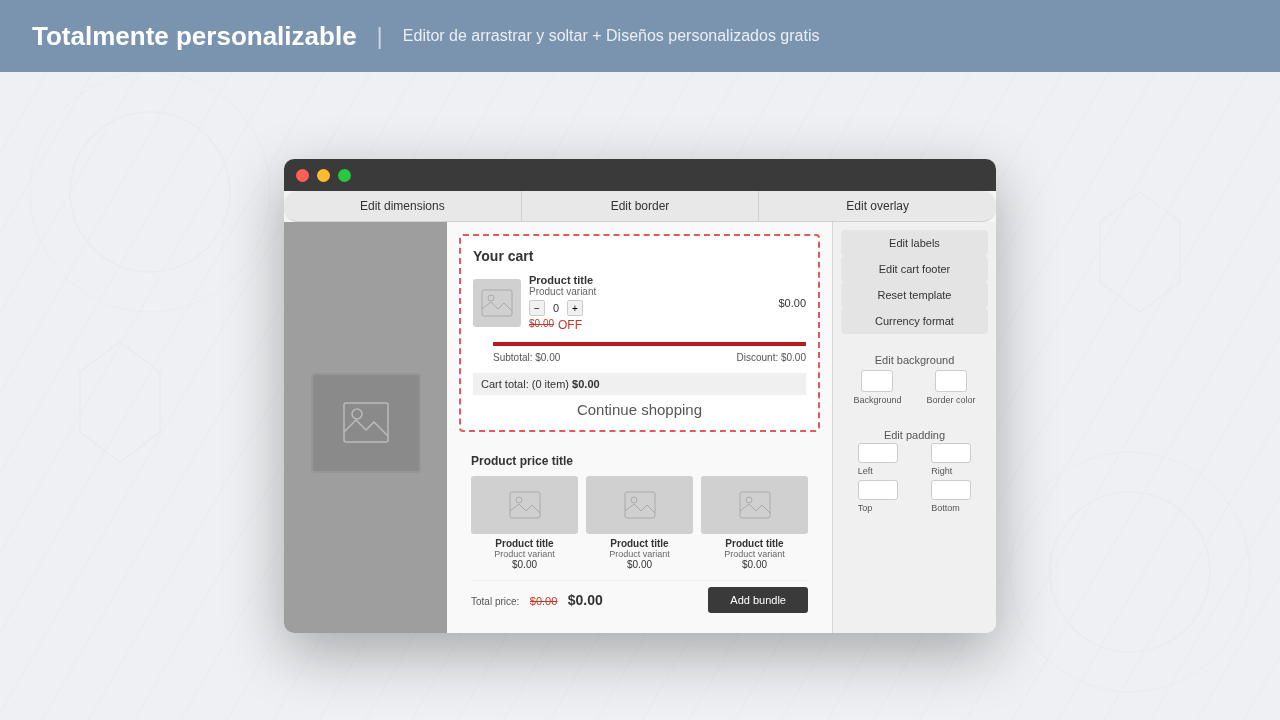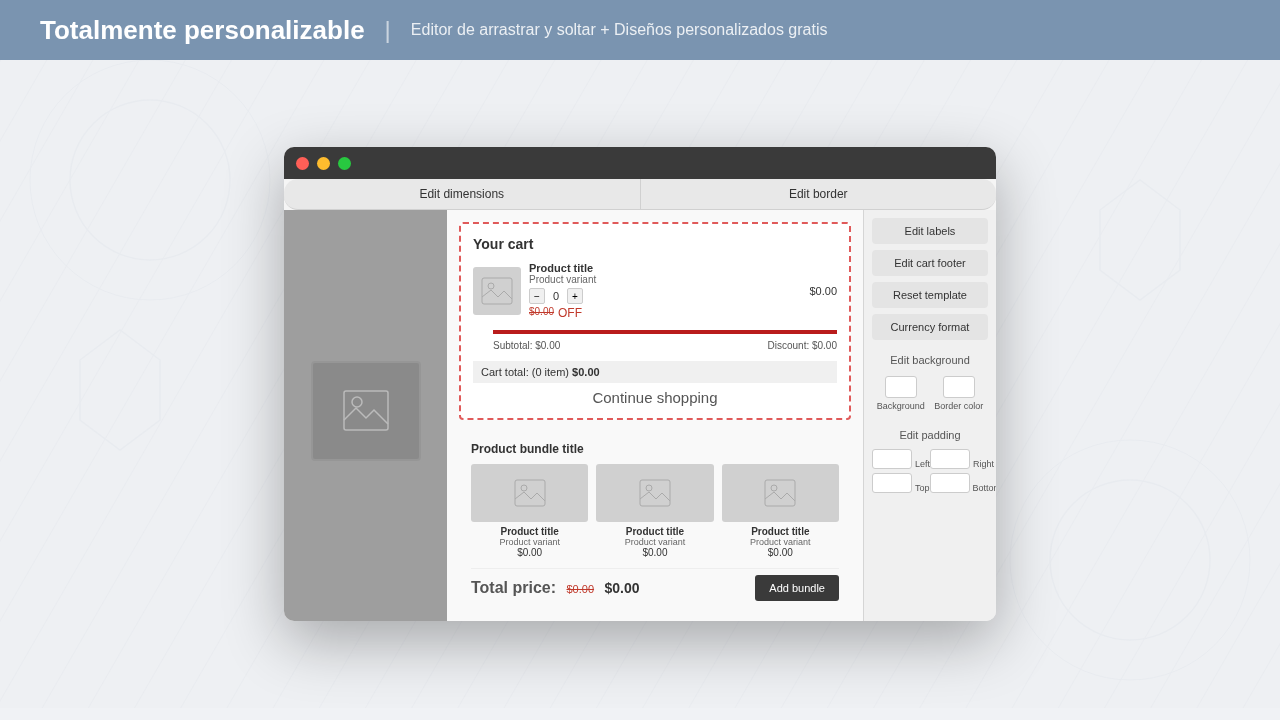--- a/index.html
+++ b/index.html
@@ -7,24 +7,24 @@
       width: 1280px;
       height: 720px;
       overflow: hidden;
       background: #f0f2f5;
       font-family: -apple-system, BlinkMacSystemFont, 'Segoe UI', sans-serif;
     }
 
     
     .header {
       background: #7a94b0;
-      height: 60px;
-      display: flex;
-      align-items: center;
-      padding: 0 40px;
+      height: 72px;
+      display: flex;
+      align-items: center;
+      padding: 0 32px;
       gap: 20px;
     }
     .header-title {
       color: white;
       font-size: 26px;
       font-weight: 700;
     }
     .header-divider {
       color: rgba(255,255,255,0.6);
       font-size: 24px;
@@ -308,75 +308,73 @@
       color: #333;
     }
     .bundle-footer {
       display: flex;
       align-items: center;
       justify-content: space-between;
       padding-top: 6px;
       border-top: 1px solid #eee;
     }
     .bundle-total-label {
-      font-size: 16px;
+      font-size: 10px;
       color: #555;
-      font-weight: bold;
     }
     .bundle-total-original {
       font-size: 11px;
       color: #c0392b;
       text-decoration: line-through;
       margin-left: 6px;
     }
     .bundle-total-price {
       font-size: 14px;
       font-weight: 700;
       color: #333;
       margin-left: 6px;
     }
     .add-bundle-btn {
-      padding: 7px 14px;
+      padding: 7px 22px;
       background: #3a3a3a;
       color: white;
       border: none;
       border-radius: 3px;
       font-size: 11px;
       cursor: pointer;
     }
 
     
     .right-panel {
-      width: 133px;
+      width: 164px;
       background: #f0f0f0;
       border-left: 1px solid #d5d5d5;
       padding: 8px;
       display: flex;
       flex-direction: column;
-      gap: 6px;
       overflow-y: auto;
       flex-shrink: 0;
     }
     .panel-btn {
       width: 100%;
       padding: 7px 10px;
       background: #e4e4e4;
       border: none;
       border-radius: 4px;
       font-size: 11px;
       color: #333;
       cursor: pointer;
       text-align: center;
     }
 
     .section-label {
       font-size: 11px;
       color: #555;
       text-align: center;
-      margin-top: 8px;
+      margin-top: 20px;
       font-weight: 500;
     }
 
     .color-swatches {
       display: flex;
       justify-content: space-around;
       margin: 4px 0;
     }
     .swatch-item {
       display: flex;
@@ -399,22 +397,22 @@
     .padding-section {
       margin-top: 2px;
     }
     .padding-row {
       display: flex;
       justify-content: space-around;
       margin-bottom: 4px;
     }
     .padding-item {
       display: flex;
-      flex-direction: row;
-      align-items: flex-end;
+      flex-direction: column;
+      align-items: flex-start;
       gap: 3px;
     }
     .padding-input {
       width: 40px;
       height: 20px;
       background: #fff;
       border: 1px solid #ccc;
       border-radius: 3px;
     }
     .padding-label {
@@ -457,20 +455,21 @@
 
     <div class="titlebar">
       <div class="dot dot-red"></div>
       <div class="dot dot-yellow"></div>
       <div class="dot dot-green"></div>
     </div>
 
     <div class="tab-bar">
       <div class="tab">Edit dimensions</div>
       <div class="tab">Edit border</div>
+      <div class="tab">Edit overlay</div>
     </div>
 
     <div class="window-content">
 
       <div class="left-sidebar">
         <div class="placeholder-images">
 
           <div style="position:relative; width:110px; height:110px;">
             <div style="position:absolute; top:10px; left:5px; width:100px; height:90px; background:#7a7a7a; border-radius:4px; border:2px solid #888;"></div>
             <div style="position:absolute; top:5px; left:2px; width:105px; height:95px; background:#858585; border-radius:4px; border:2px solid #909090;"></div>
@@ -527,21 +526,21 @@
             <strong>$0.00</strong>
           </div>
 
           
 
           
           <div class="continue-link">Continue shopping</div>
         </div>
 
         <div class="bundle-section">
-          <div class="bundle-title">Product bundle title</div>
+          <div class="bundle-title">Product price title</div>
           <div class="bundle-products">
             <div class="bundle-product">
               <div class="bundle-product-img">
                 <svg width="32" height="28" viewBox="0 0 32 28" fill="none" xmlns="http://www.w3.org/2000/svg">
                   <rect x="1" y="1" width="30" height="26" rx="2" stroke="#aaa" stroke-width="1" fill="none"></rect>
                   <circle cx="10" cy="9" r="3" stroke="#aaa" stroke-width="1" fill="none"></circle>
                   <path d="M1 20 L10 13 L17 20 L23 14 L31 22" stroke="#aaa" stroke-width="1" fill="none"></path>
                 </svg>
               </div>
               <div class="bundle-product-title">Product title</div>

